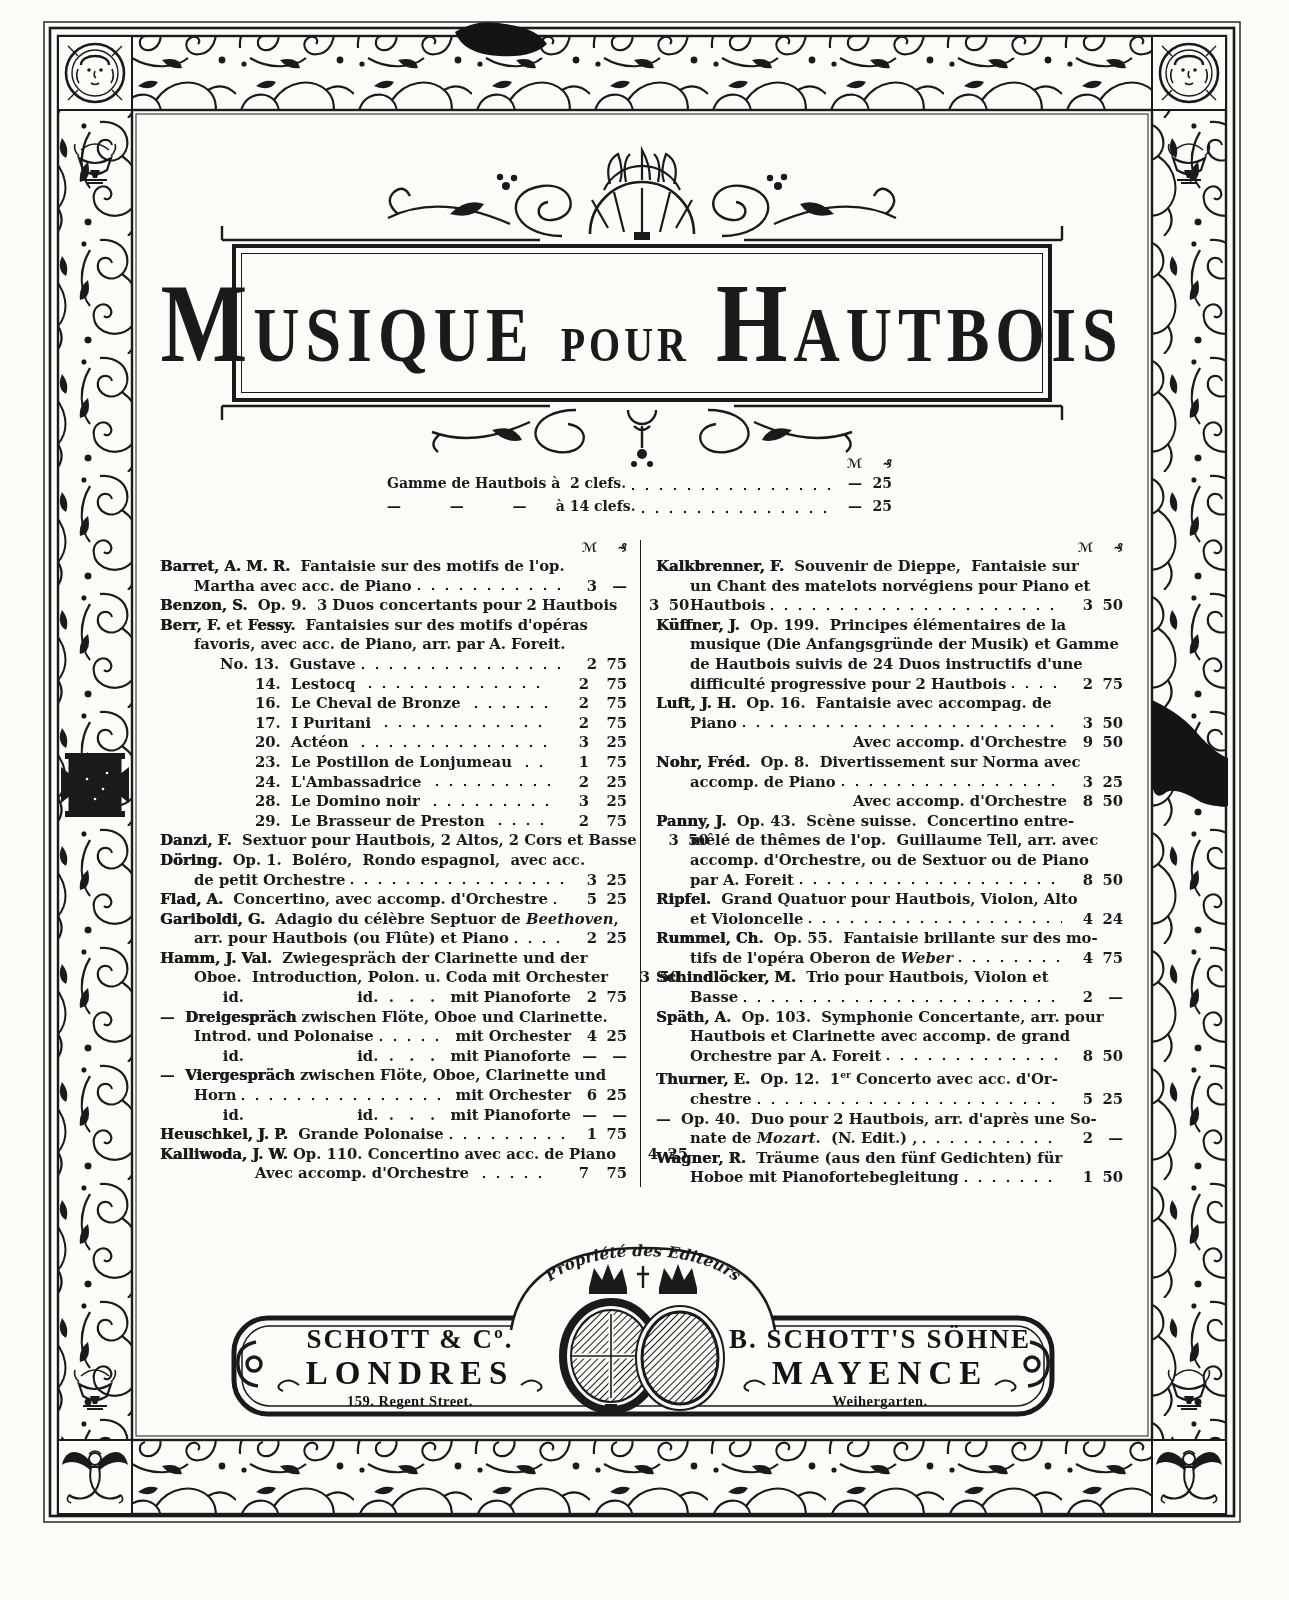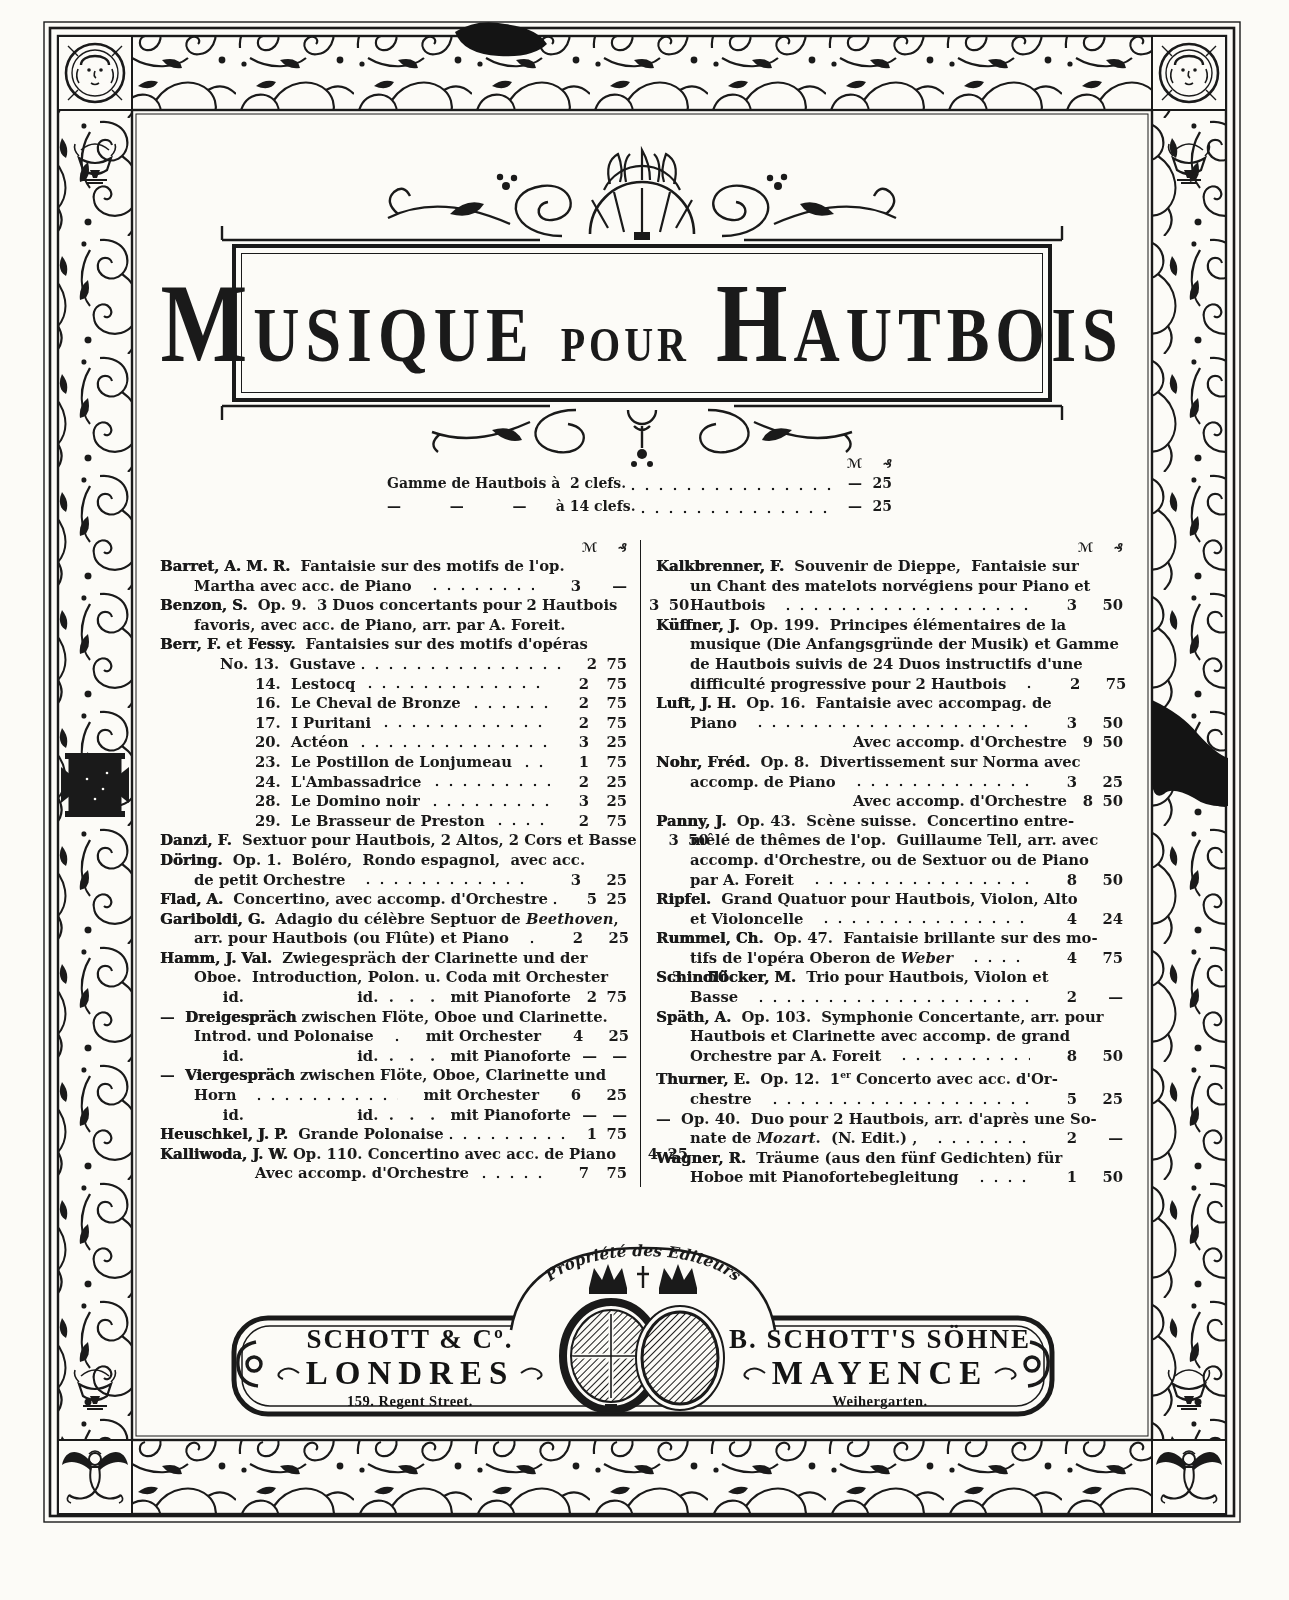--- a/index.html
+++ b/index.html
@@ -29,21 +29,21 @@
   .seg .sup{font-size:0.62em;vertical-align:super;margin-top:48px;}
   .lead{flex:1 1 auto;min-width:6px;height:4px;align-self:flex-end;margin:0 5px 4px 5px;
         background-image:radial-gradient(circle at 2px 2px,#1a1a1a 1.35px,rgba(0,0,0,0) 1.6px);
         background-size:14px 4px;background-repeat:repeat-x;background-position:0 100%;}
   .nold .lead{background:none;}
   .ir .seg{margin-left:auto;}
   .tail{margin-left:4px;}
   .m{width:26px;text-align:right;flex:0 0 auto;}
   .p{width:30px;text-align:right;flex:0 0 auto;}
   .nop .m,.nop .p{visibility:hidden;}
-  .i1{padding-left:34px;gap:16px;}.i2{padding-left:60px;}.i3{padding-left:95px;gap:8px;}
+  .i1{padding-left:34px;}.i2{padding-left:60px;}.i3{padding-left:95px;gap:8px;}
   .phead{display:flex;justify-content:flex-end;margin-bottom:1px;}
   .mk{font-family:"DejaVu Sans",sans-serif;font-style:italic;font-weight:700;font-size:13px;}
   .phead .mk{width:26px;text-align:right;}
   .phead .mk + .mk{width:30px;}
 
   .gamme{position:absolute;left:255px;top:346px;width:505px;}
   .gamme .line{font-size:14px;line-height:23px;}
 
   .catalog{position:absolute;left:28px;top:430px;width:964px;}
   .cols{display:flex;align-items:stretch;}
@@ -52,21 +52,21 @@
 
   
   .publisher{position:absolute;left:96px;top:1130px;width:830px;height:185px;}
   .publisher .art{position:absolute;left:0;top:0;}
   .pubpanel{position:absolute;top:84px;width:320px;text-align:center;
             font-family:"Liberation Serif",serif;color:#141414;}
   .pub-left{left:22px;}
   .pub-right{left:492px;}
   .pubname{font-size:27px;font-weight:700;letter-spacing:2px;line-height:30px;white-space:nowrap;}
   .pubcity{font-size:33px;font-weight:700;letter-spacing:7px;line-height:38px;
-           display:flex;align-items:center;justify-content:center;gap:6px;white-space:nowrap;}
+           display:flex;align-items:flex-end;justify-content:center;gap:6px;white-space:nowrap;}
   .pubstreet{font-size:14.5px;font-weight:700;letter-spacing:0.5px;line-height:18px;}
   .curl{flex:0 0 auto;}
 </style>
 </head>
 <body>
 
 <svg class="frame" width="1289" height="1600" viewBox="0 0 1289 1600" aria-hidden="true">
   <defs>
     <pattern id="vineH" width="118" height="74" patternUnits="userSpaceOnUse">
       <g fill="none" stroke="#1a1a1a" stroke-width="2.2">
@@ -271,29 +271,29 @@
             <span class="m">3</span>
             <span class="p">—</span>
           </div>
           <div class="line i0 nold">
             <span class="seg"><span class="b">Benzon, S.</span><span>  Op. 9.  3 Duos concertants pour 2 Hautbois</span></span>
             <span class="lead"></span>
 
             <span class="m">3</span>
             <span class="p">50</span>
           </div>
+          <div class="line i0 nold nop">
+            <span class="seg"><span class="b">Berr, F.</span><span> et </span><span class="b">Fessy.</span><span>  Fantaisies sur des motifs d'opéras</span></span>
+            <span class="lead"></span>
+
+            <span class="m"></span>
+            <span class="p"></span>
+          </div>
           <div class="line i1 nold nop">
             <span class="seg"><span>favoris, avec acc. de Piano, arr. par A. Foreit.</span></span>
-            <span class="lead"></span>
-
-            <span class="m"></span>
-            <span class="p"></span>
-          </div>
-          <div class="line i0 nold nop">
-            <span class="seg"><span class="b">Berr, F.</span><span> et </span><span class="b">Fessy.</span><span>  Fantaisies sur des motifs d'opéras</span></span>
             <span class="lead"></span>
 
             <span class="m"></span>
             <span class="p"></span>
           </div>
           <div class="line i2">
             <span class="seg"><span>No. 13.  Gustave</span></span>
             <span class="lead"></span>
 
             <span class="m">2</span>
@@ -611,21 +611,21 @@
             <span class="p"></span>
           </div>
           <div class="line i1">
             <span class="seg"><span>et Violoncelle</span></span>
             <span class="lead"></span>
 
             <span class="m">4</span>
             <span class="p">24</span>
           </div>
           <div class="line i0 nold nop">
-            <span class="seg"><span class="b">Rummel, Ch.</span><span>  Op. 47.  Fantaisie brillante sur des mo-</span></span>
+            <span class="seg"><span class="b">Rummel, Ch.</span><span>  Op. 55.  Fantaisie brillante sur des mo-</span></span>
             <span class="lead"></span>
 
             <span class="m"></span>
             <span class="p"></span>
           </div>
           <div class="line i1">
             <span class="seg"><span>tifs de l'opéra Oberon de </span><span class="i">Weber</span></span>
             <span class="lead"></span>
 
             <span class="m">4</span>

